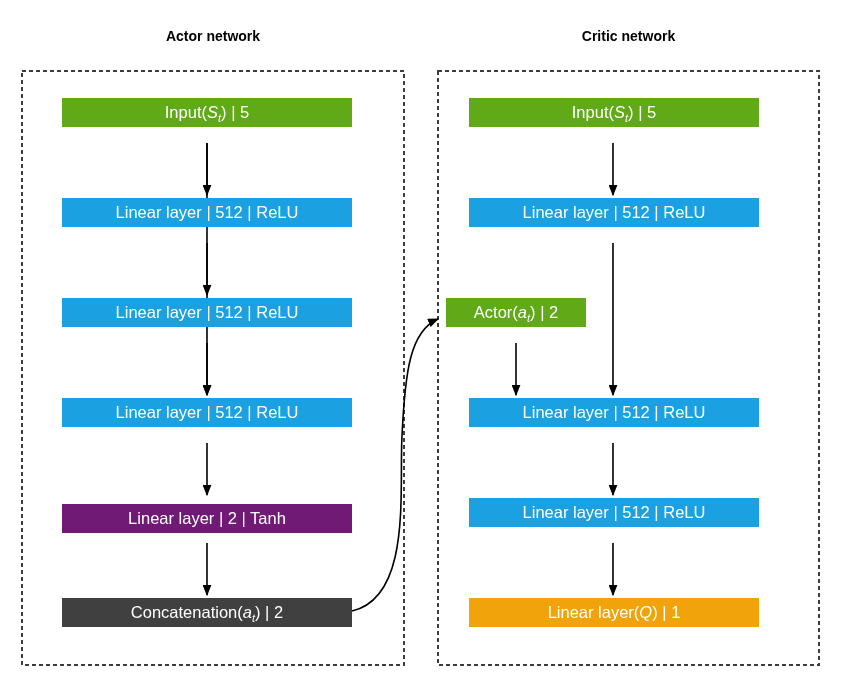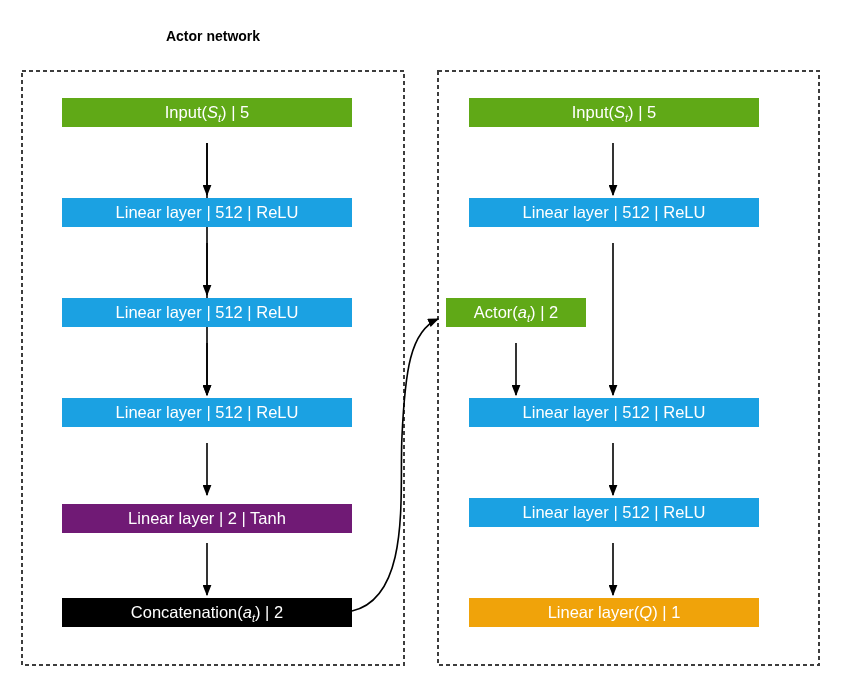--- a/index.html
+++ b/index.html
@@ -63,32 +63,33 @@
     <line x1="613" y1="143" x2="613" y2="195" stroke-width="1.6" marker-end="url(#arrow)" style="stroke: rgb(0, 0, 0);"></line>
     <line x1="613" y1="243" x2="613" y2="395" stroke-width="1.6" marker-end="url(#arrow)" style="stroke: rgb(0, 0, 0);"></line>
     <line x1="516" y1="343" x2="516" y2="395" stroke-width="1.6" marker-end="url(#arrow)" style="stroke: rgb(0, 0, 0);"></line>
     <line x1="613" y1="443" x2="613" y2="495" stroke-width="1.6" marker-end="url(#arrow)" style="stroke: rgb(0, 0, 0);"></line>
     <line x1="613" y1="543" x2="613" y2="595" stroke-width="1.6" marker-end="url(#arrow)" style="stroke: rgb(0, 0, 0);"></line>
 
     <path d="M352,611 C412,597 399,490 402,436 C405,372 410,331 438,319" fill="none" stroke-width="1.6" marker-end="url(#arrow)" style="stroke: rgb(0, 0, 0);"></path>
   </svg>
 
   <div class="net-title title-actor">Actor network</div>
+  <div class="net-title title-critic">Critic network</div>
 
   <div class="node col-actor" style="top: 98px; background-color: rgb(96, 169, 23);"><span class="lbl"><span>Input(</span><span class="mvar">S</span><span class="msub">t</span><span>) | 5</span></span></div>
 
   <div class="node col-actor" style="top: 198px; background-color: rgb(27, 161, 226);"><span class="lbl">Linear layer | 512 | ReLU</span></div>
 
   <div class="node col-actor" style="top: 298px; background-color: rgb(27, 161, 226);"><span class="lbl">Linear layer | 512 | ReLU</span></div>
 
   <div class="node col-actor" style="top: 398px; background-color: rgb(27, 161, 226);"><span class="lbl">Linear layer | 512 | ReLU</span></div>
 
   <div class="node col-actor" style="top: 504px; background-color: #701a75;"><span class="lbl">Linear layer | 2 | Tanh</span></div>
 
-  <div class="node col-actor" style="top: 598px; background-color: #000000;"><span class="lbl"><span>Concatenation(</span><span class="mvar">a</span><span class="msub">t</span><span>) | 2</span></span></div>
+  <div class="node col-actor" style="top: 598px; background-color: #404040;"><span class="lbl"><span>Concatenation(</span><span class="mvar">a</span><span class="msub">t</span><span>) | 2</span></span></div>
 
   <div class="node col-critic" style="top: 98px; background-color: rgb(96, 169, 23);"><span class="lbl"><span>Input(</span><span class="mvar">S</span><span class="msub">t</span><span>) | 5</span></span></div>
 
   <div class="node col-critic" style="top: 198px; background-color: rgb(27, 161, 226);"><span class="lbl">Linear layer | 512 | ReLU</span></div>
 
   <div class="node" style="left: 446px; width: 140px; top: 298px; background-color: rgb(96, 169, 23);"><span class="lbl"><span>Actor(</span><span class="mvar">a</span><span class="msub">t</span><span>) | 2</span></span></div>
 
   <div class="node col-critic" style="top: 398px; background-color: rgb(27, 161, 226);"><span class="lbl">Linear layer | 512 | ReLU</span></div>
 
   <div class="node col-critic" style="top: 498px; background-color: rgb(27, 161, 226);"><span class="lbl">Linear layer | 512 | ReLU</span></div>

